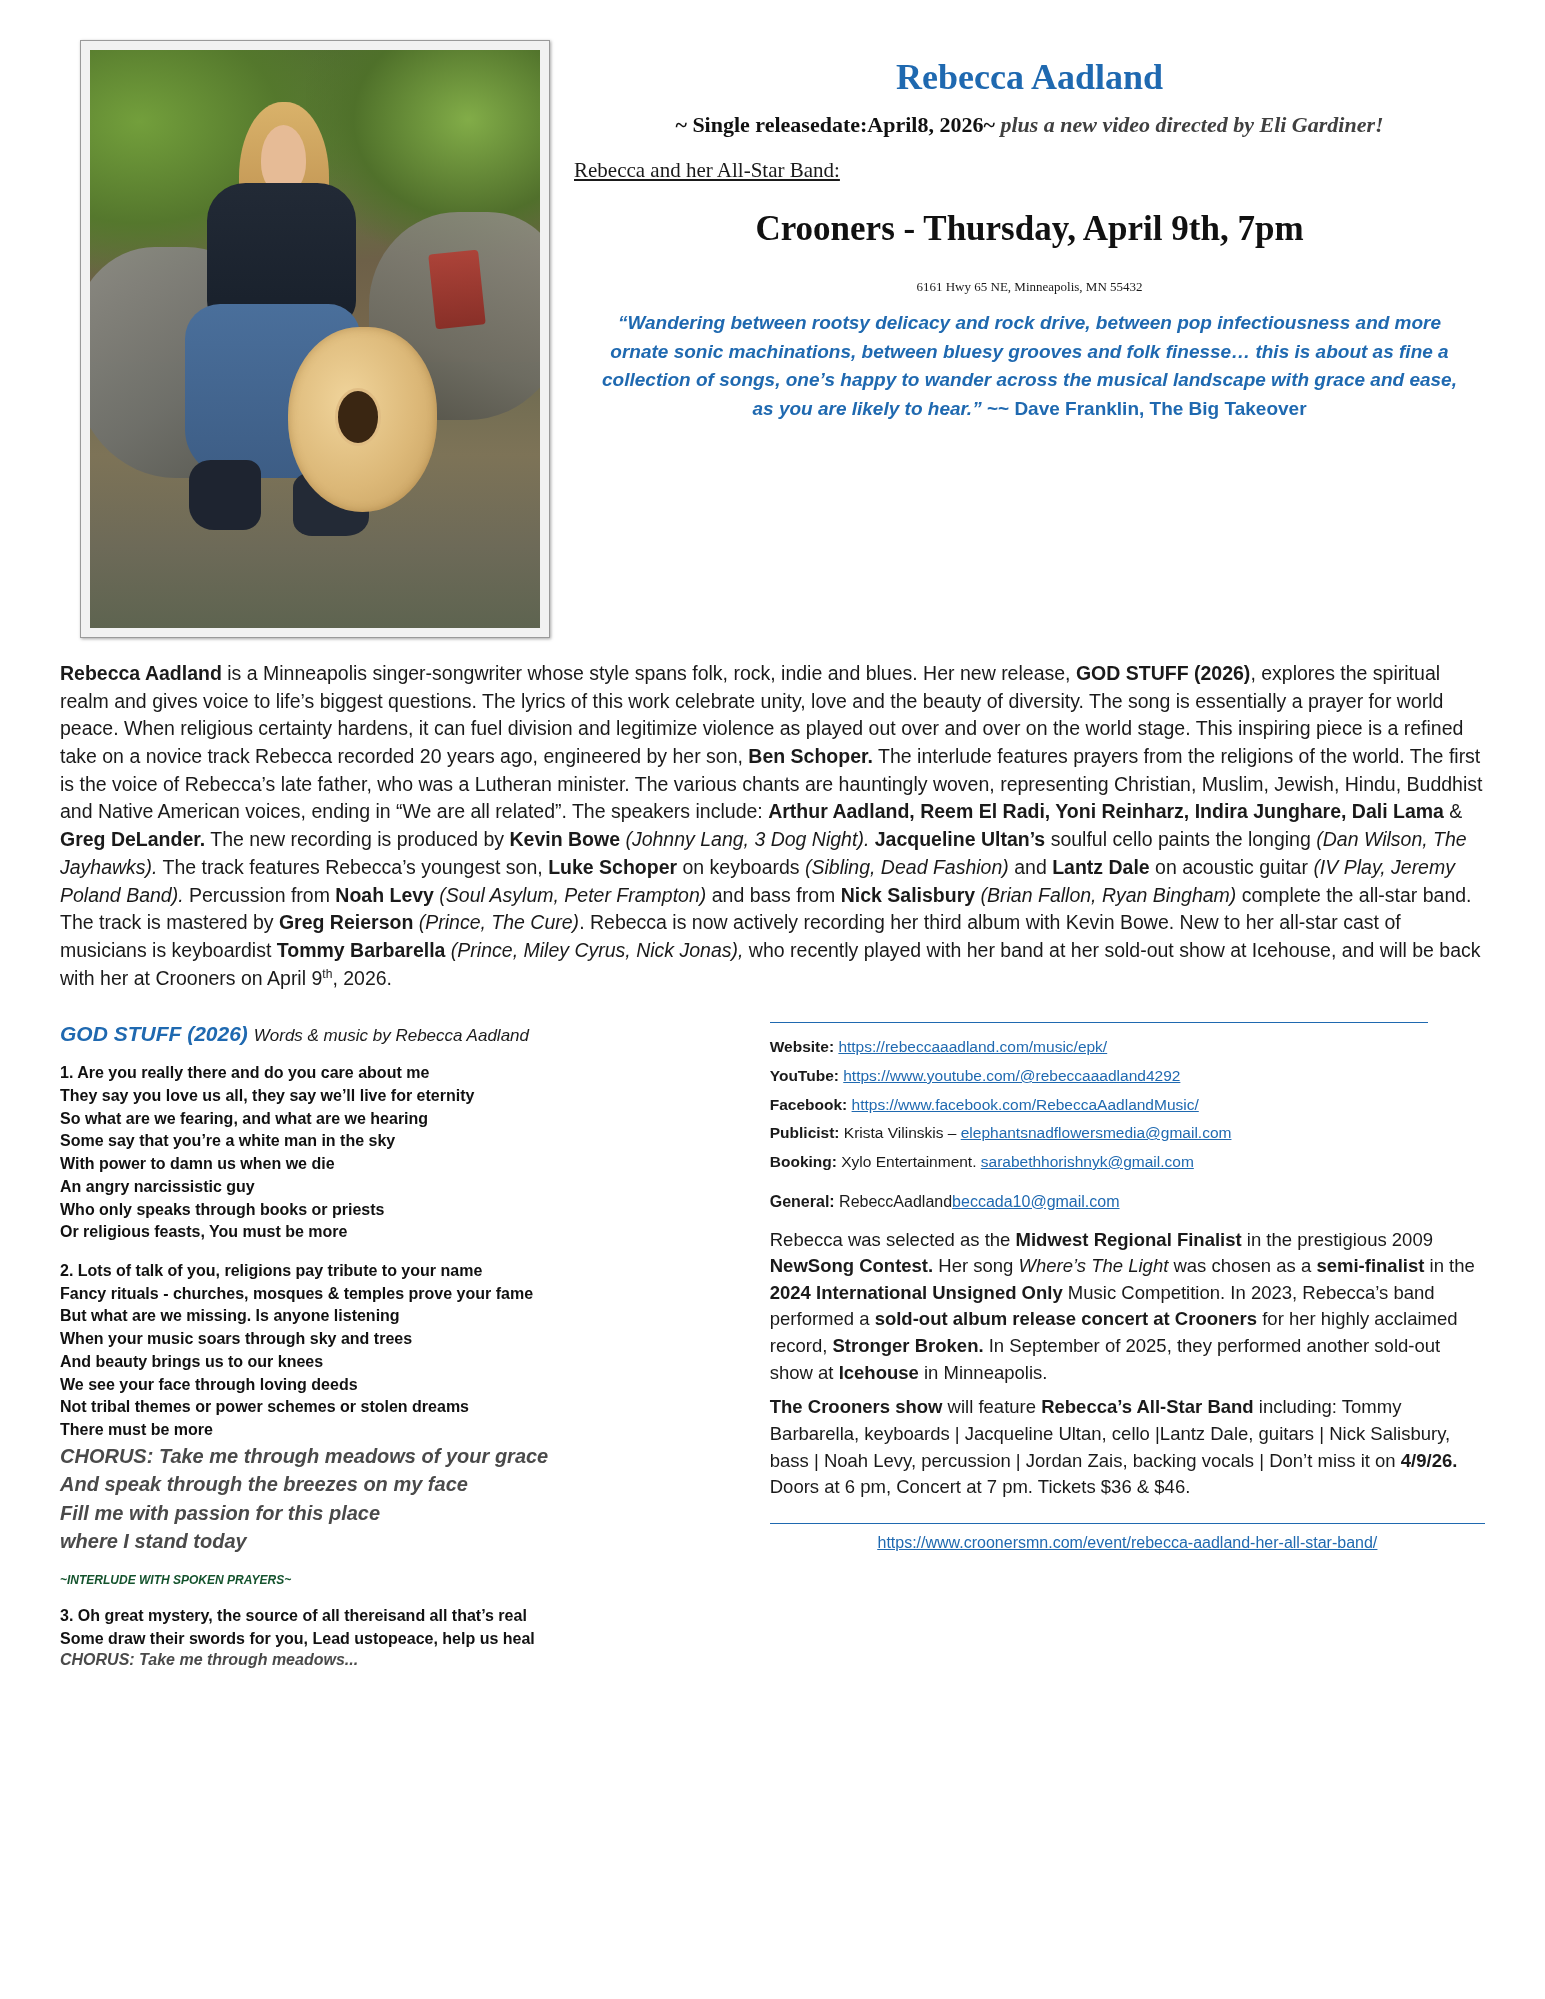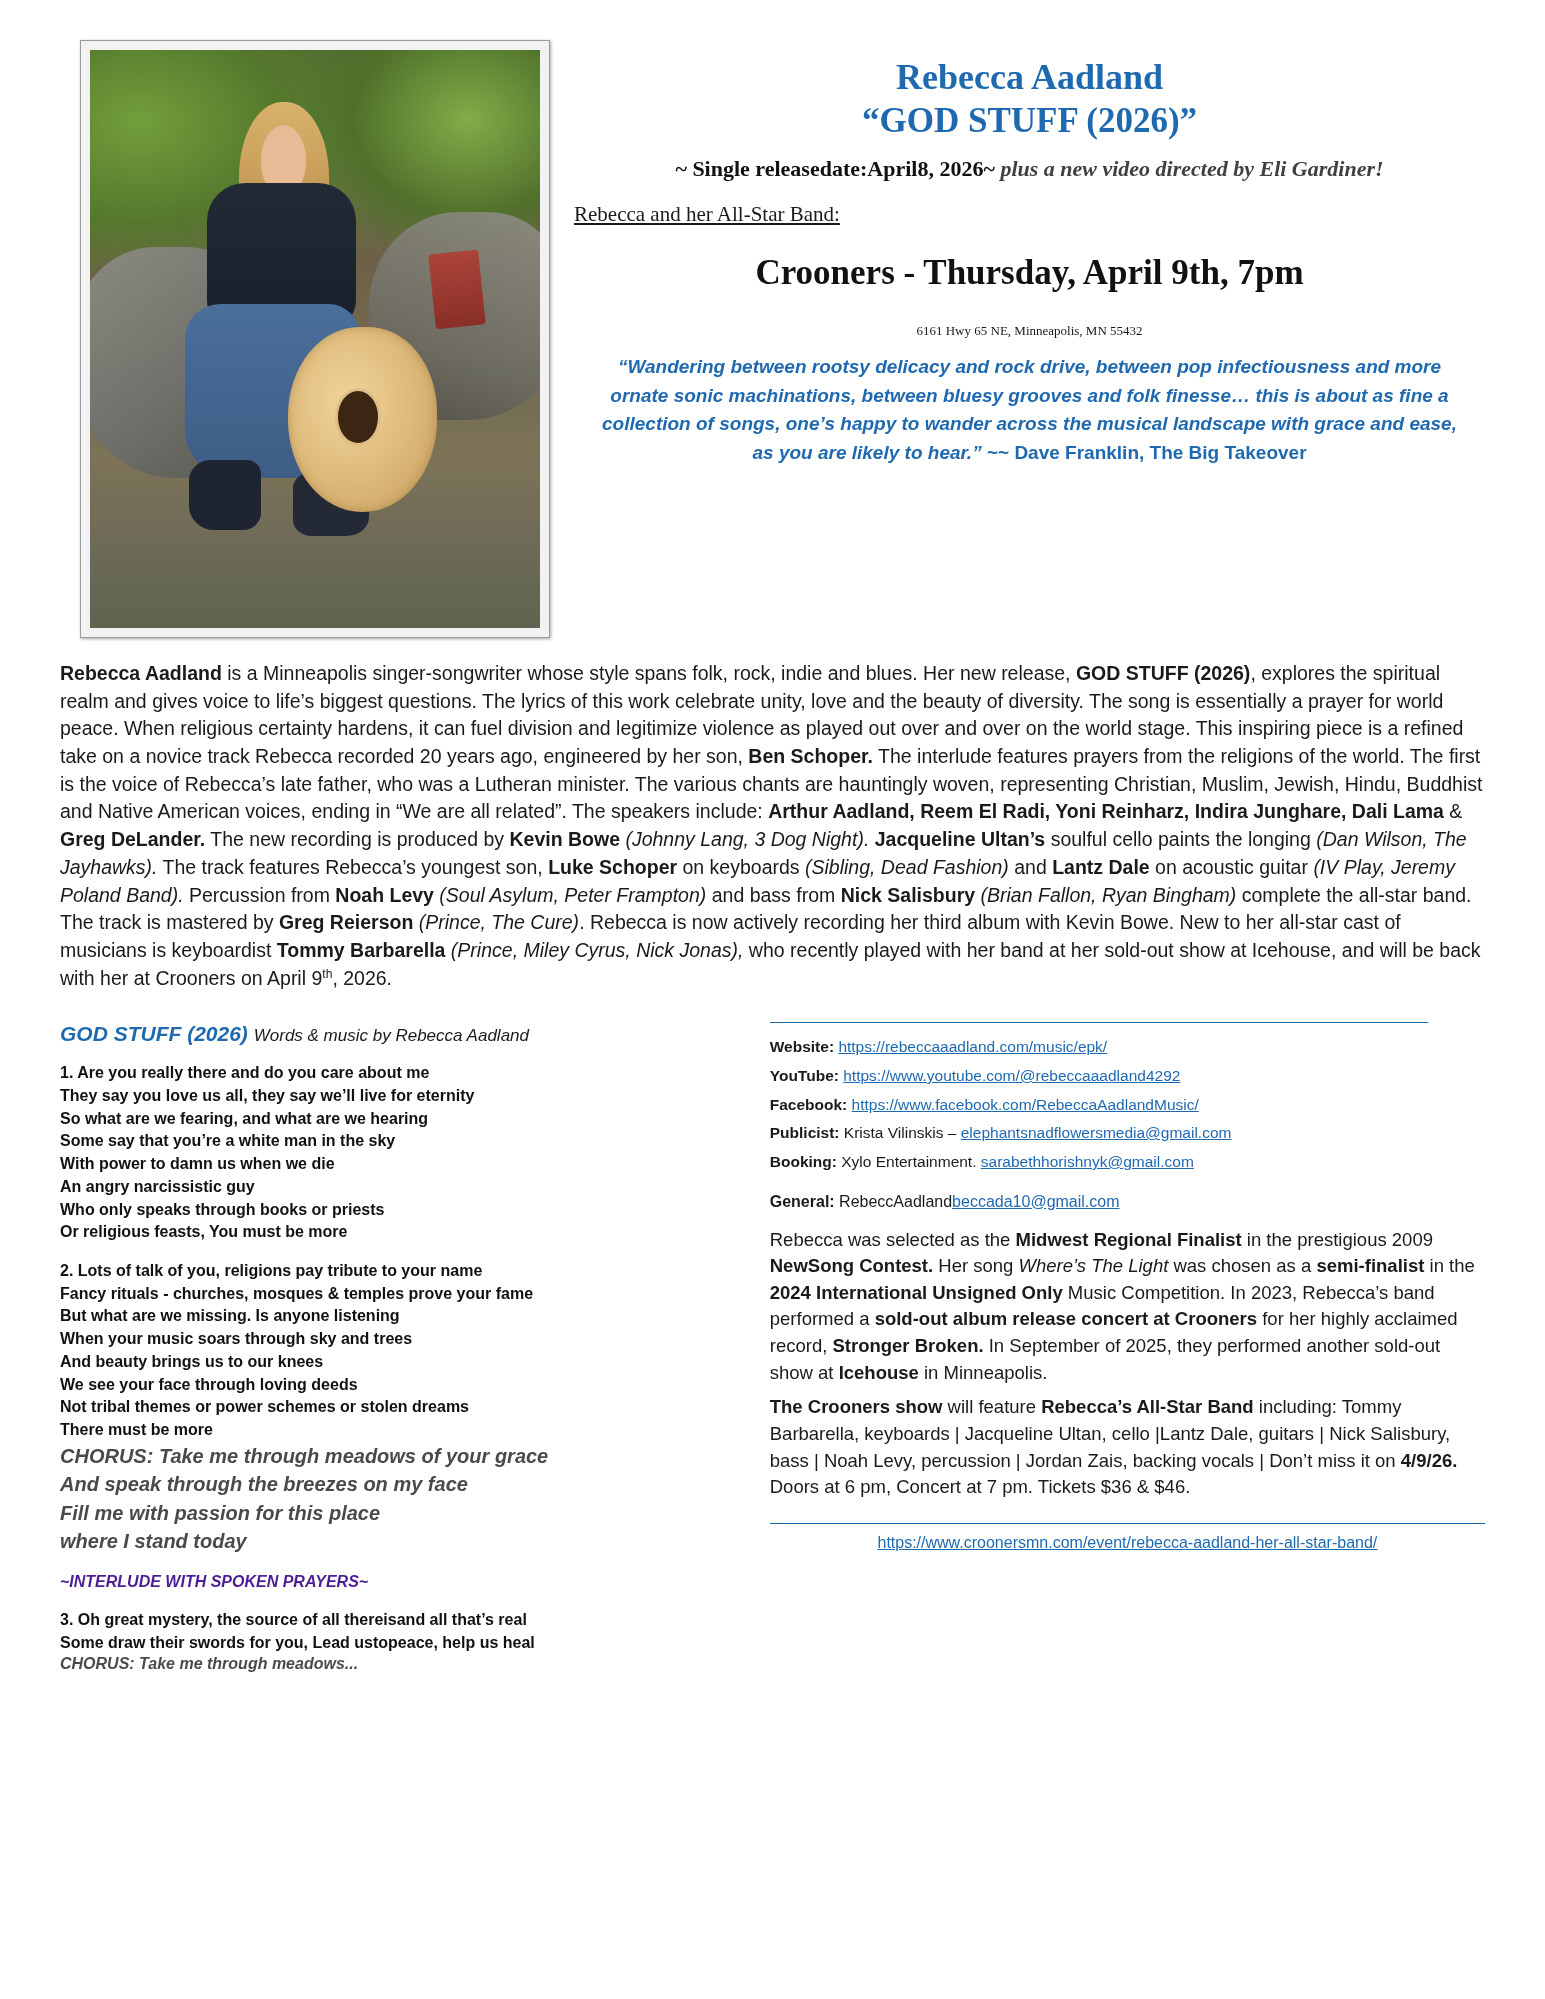--- a/index.html
+++ b/index.html
@@ -79,21 +79,21 @@
   
   .cols { display:flex; gap:40px; margin-top:30px; }
   .col-left { width:47%; }
   .col-right { flex:1; }
 
   .songtitle { font-size:21px; color:#1f69b0; font-style:italic; font-weight:bold; }
   .songtitle .by { color:#1a1a1a; font-size:17px; font-weight:normal; font-style:italic; }
 
   .verse { margin-top:16px; font-size:16px; font-weight:bold; line-height:1.42; color:#111; }
   .chorus { font-size:20px; font-weight:bold; font-style:italic; line-height:1.42; color:#4a4a4a; }
-  .interlude { margin-top:18px; font-size:16px; font-weight:bold; font-style:italic; color:#4c1d95; }
+  .interlude { margin-top:18px; font-size:12px; font-weight:bold; font-style:italic; color:#14532d; }
   .verse3 { margin-top:18px; font-size:16px; font-weight:bold; line-height:1.42; color:#111; }
   .chorus-short { font-size:16px; font-weight:bold; font-style:italic; color:#4a4a4a; }
 
   .rule-top { border:none; border-top:1px solid #1f69b0; margin:0 0 10px 0; width:92%; }
   .contact { font-size:15.5px; line-height:1.85; color:#1a1a1a; }
   .contact b { font-weight:bold; }
   .contact a, .link { color:#1f69b0; text-decoration:underline; }
   .contact .plain { color:#1a1a1a; }
   .general { margin-top:16px; font-size:16px; }
 
@@ -128,21 +128,20 @@
         <div class="person-jeans"></div>
         <div class="boot"></div>
           <div class="boot2"></div>
         <div class="guitar-body"></div>
         <div class="guitar-hole"></div>
       </div>
     </div>
 
     <div class="head-right">
       <div class="title1">Rebecca Aadland</div>
-      <div class="title2">“GOD STUFF (2026)”</div>
       <div class="subline">
         <b>~ Single releasedate:April8, 2026~ </b><span class="blueital">plus a new video directed by Eli Gardiner!</span>
       </div>
       <div class="bandline">Rebecca and her All-Star Band:</div>
       <div class="venue">Crooners - Thursday, April 9th, 7pm</div>
       <div class="addr">6161 Hwy 65 NE, Minneapolis, MN 55432</div>
       <div class="quote">
         <span>“Wandering between rootsy delicacy and rock drive, between pop infectiousness and more ornate sonic machinations, between bluesy grooves and folk finesse… this is about as fine a collection of songs, one’s happy to wander across the musical landscape with grace and ease, as you are likely to hear.” </span><span class="nonital">~~ Dave Franklin, The Big Takeover</span>
       </div>
     </div>

